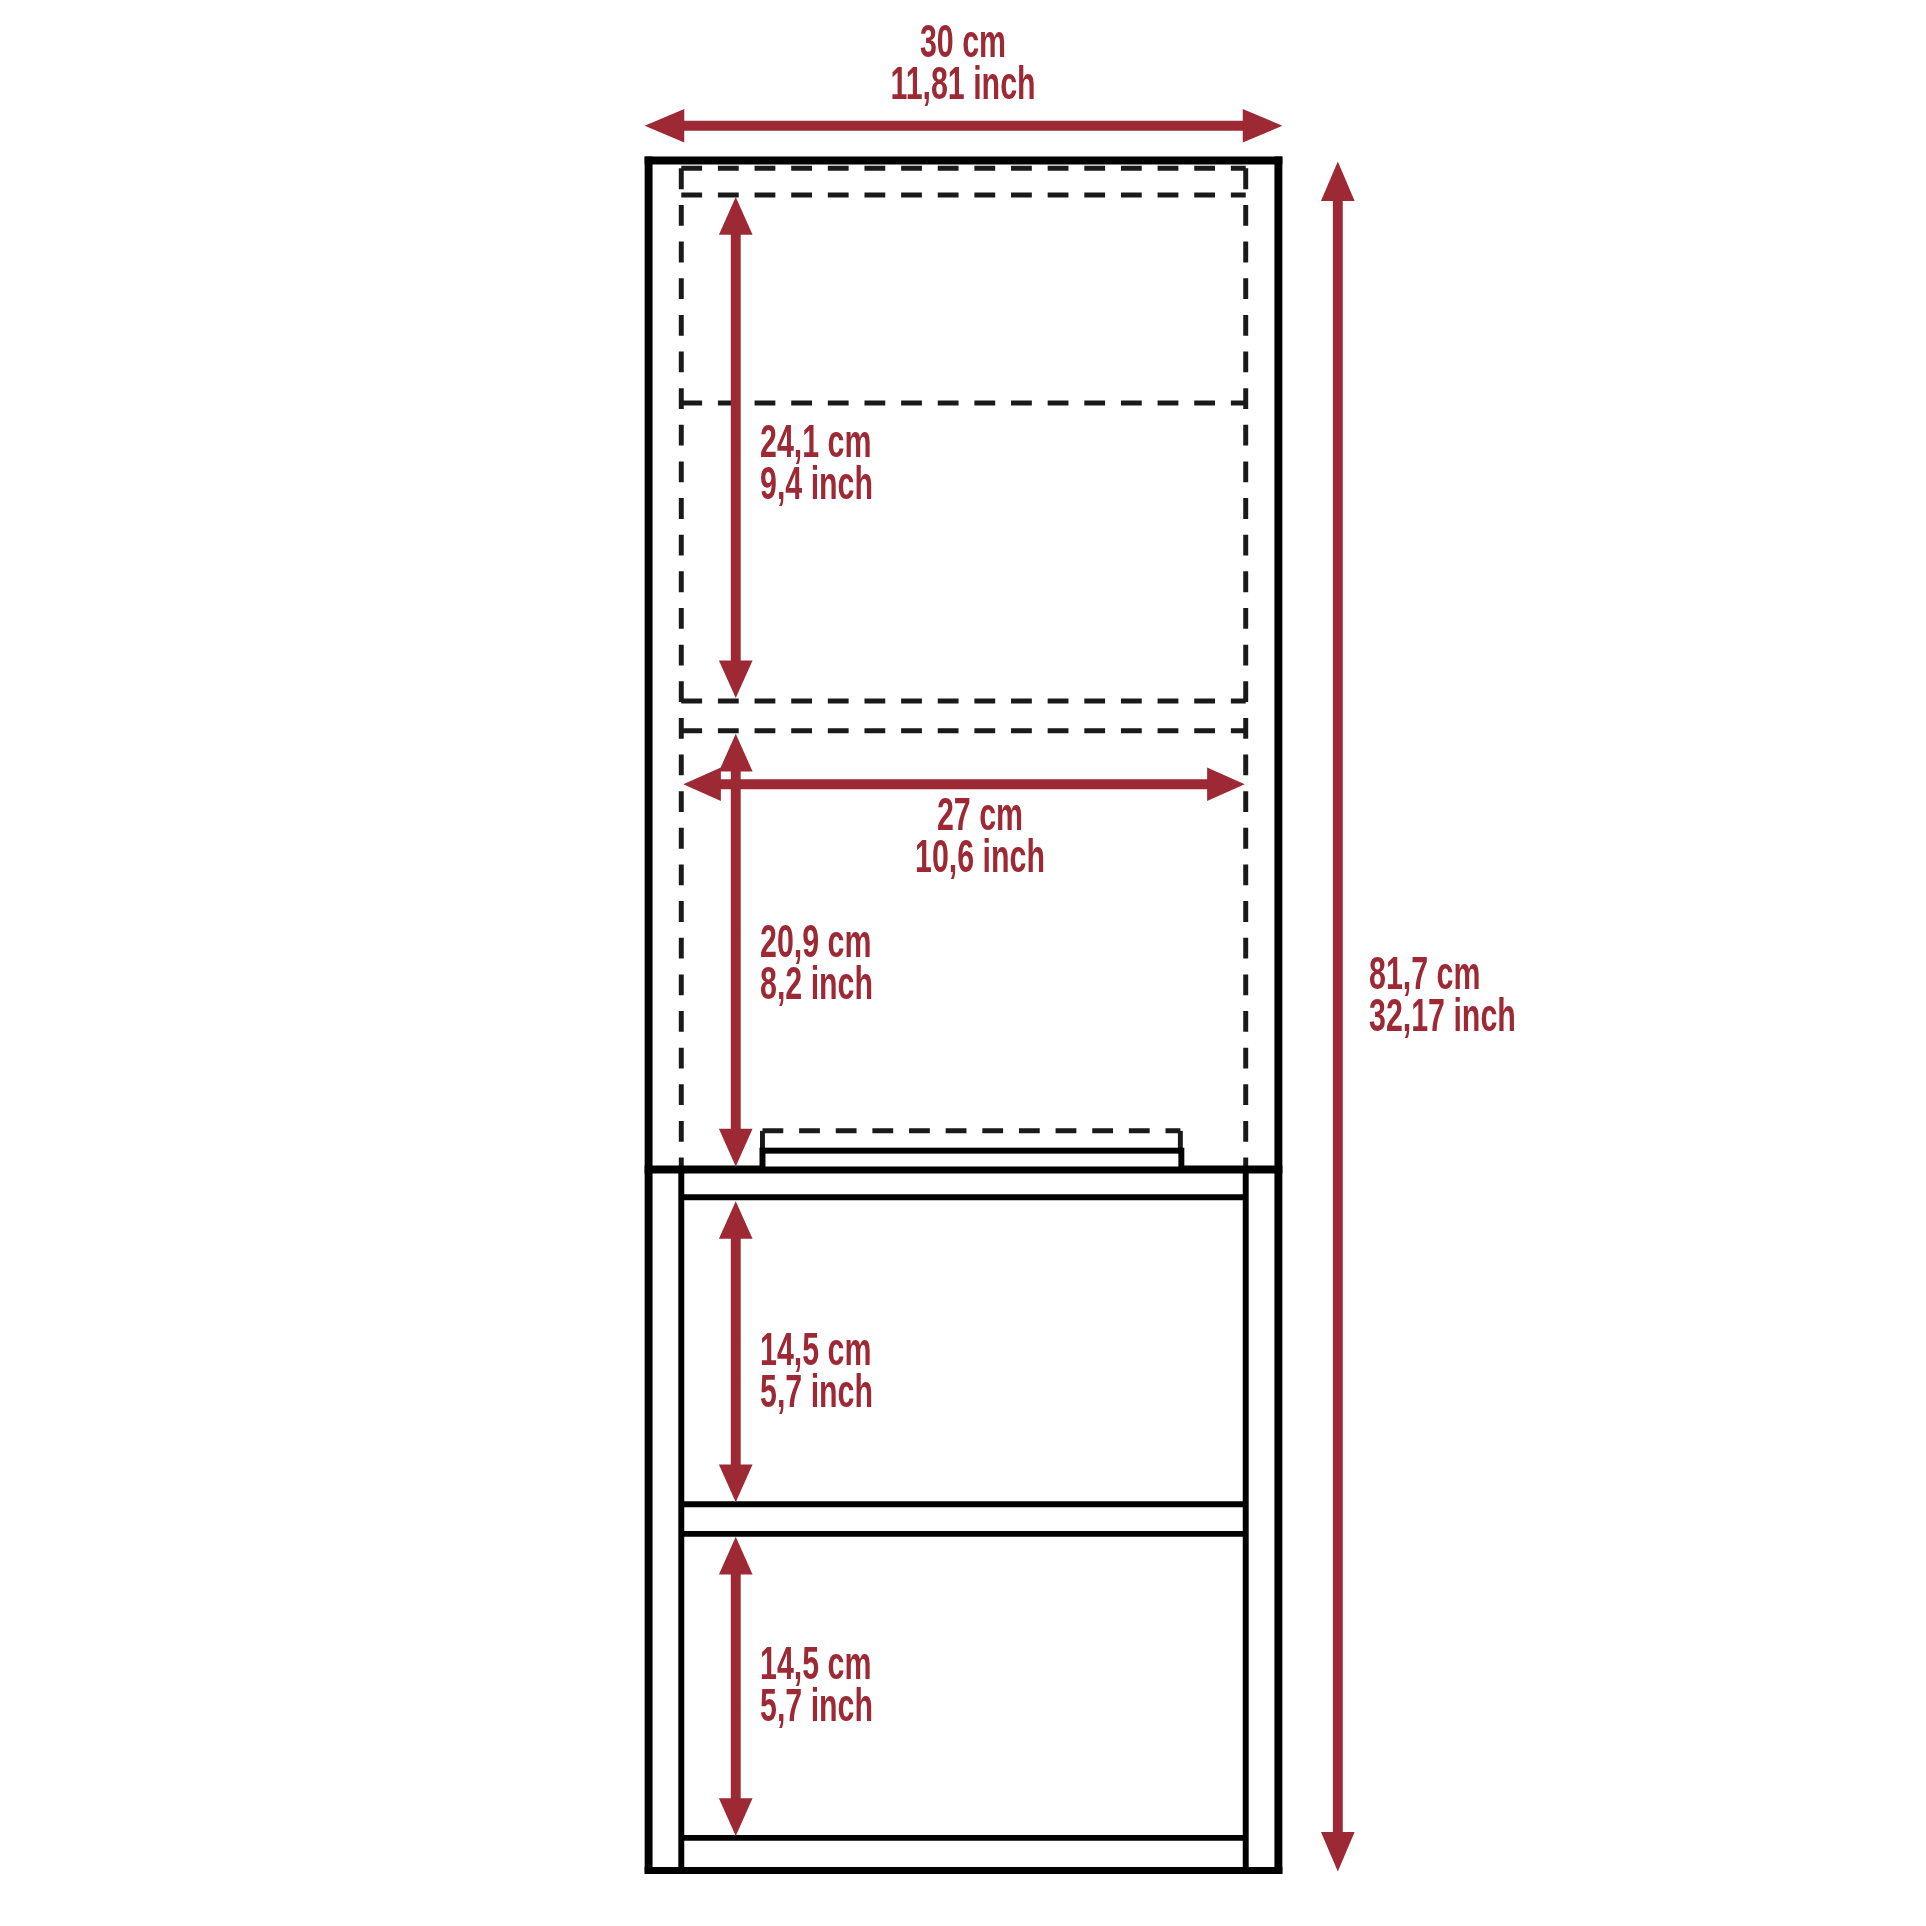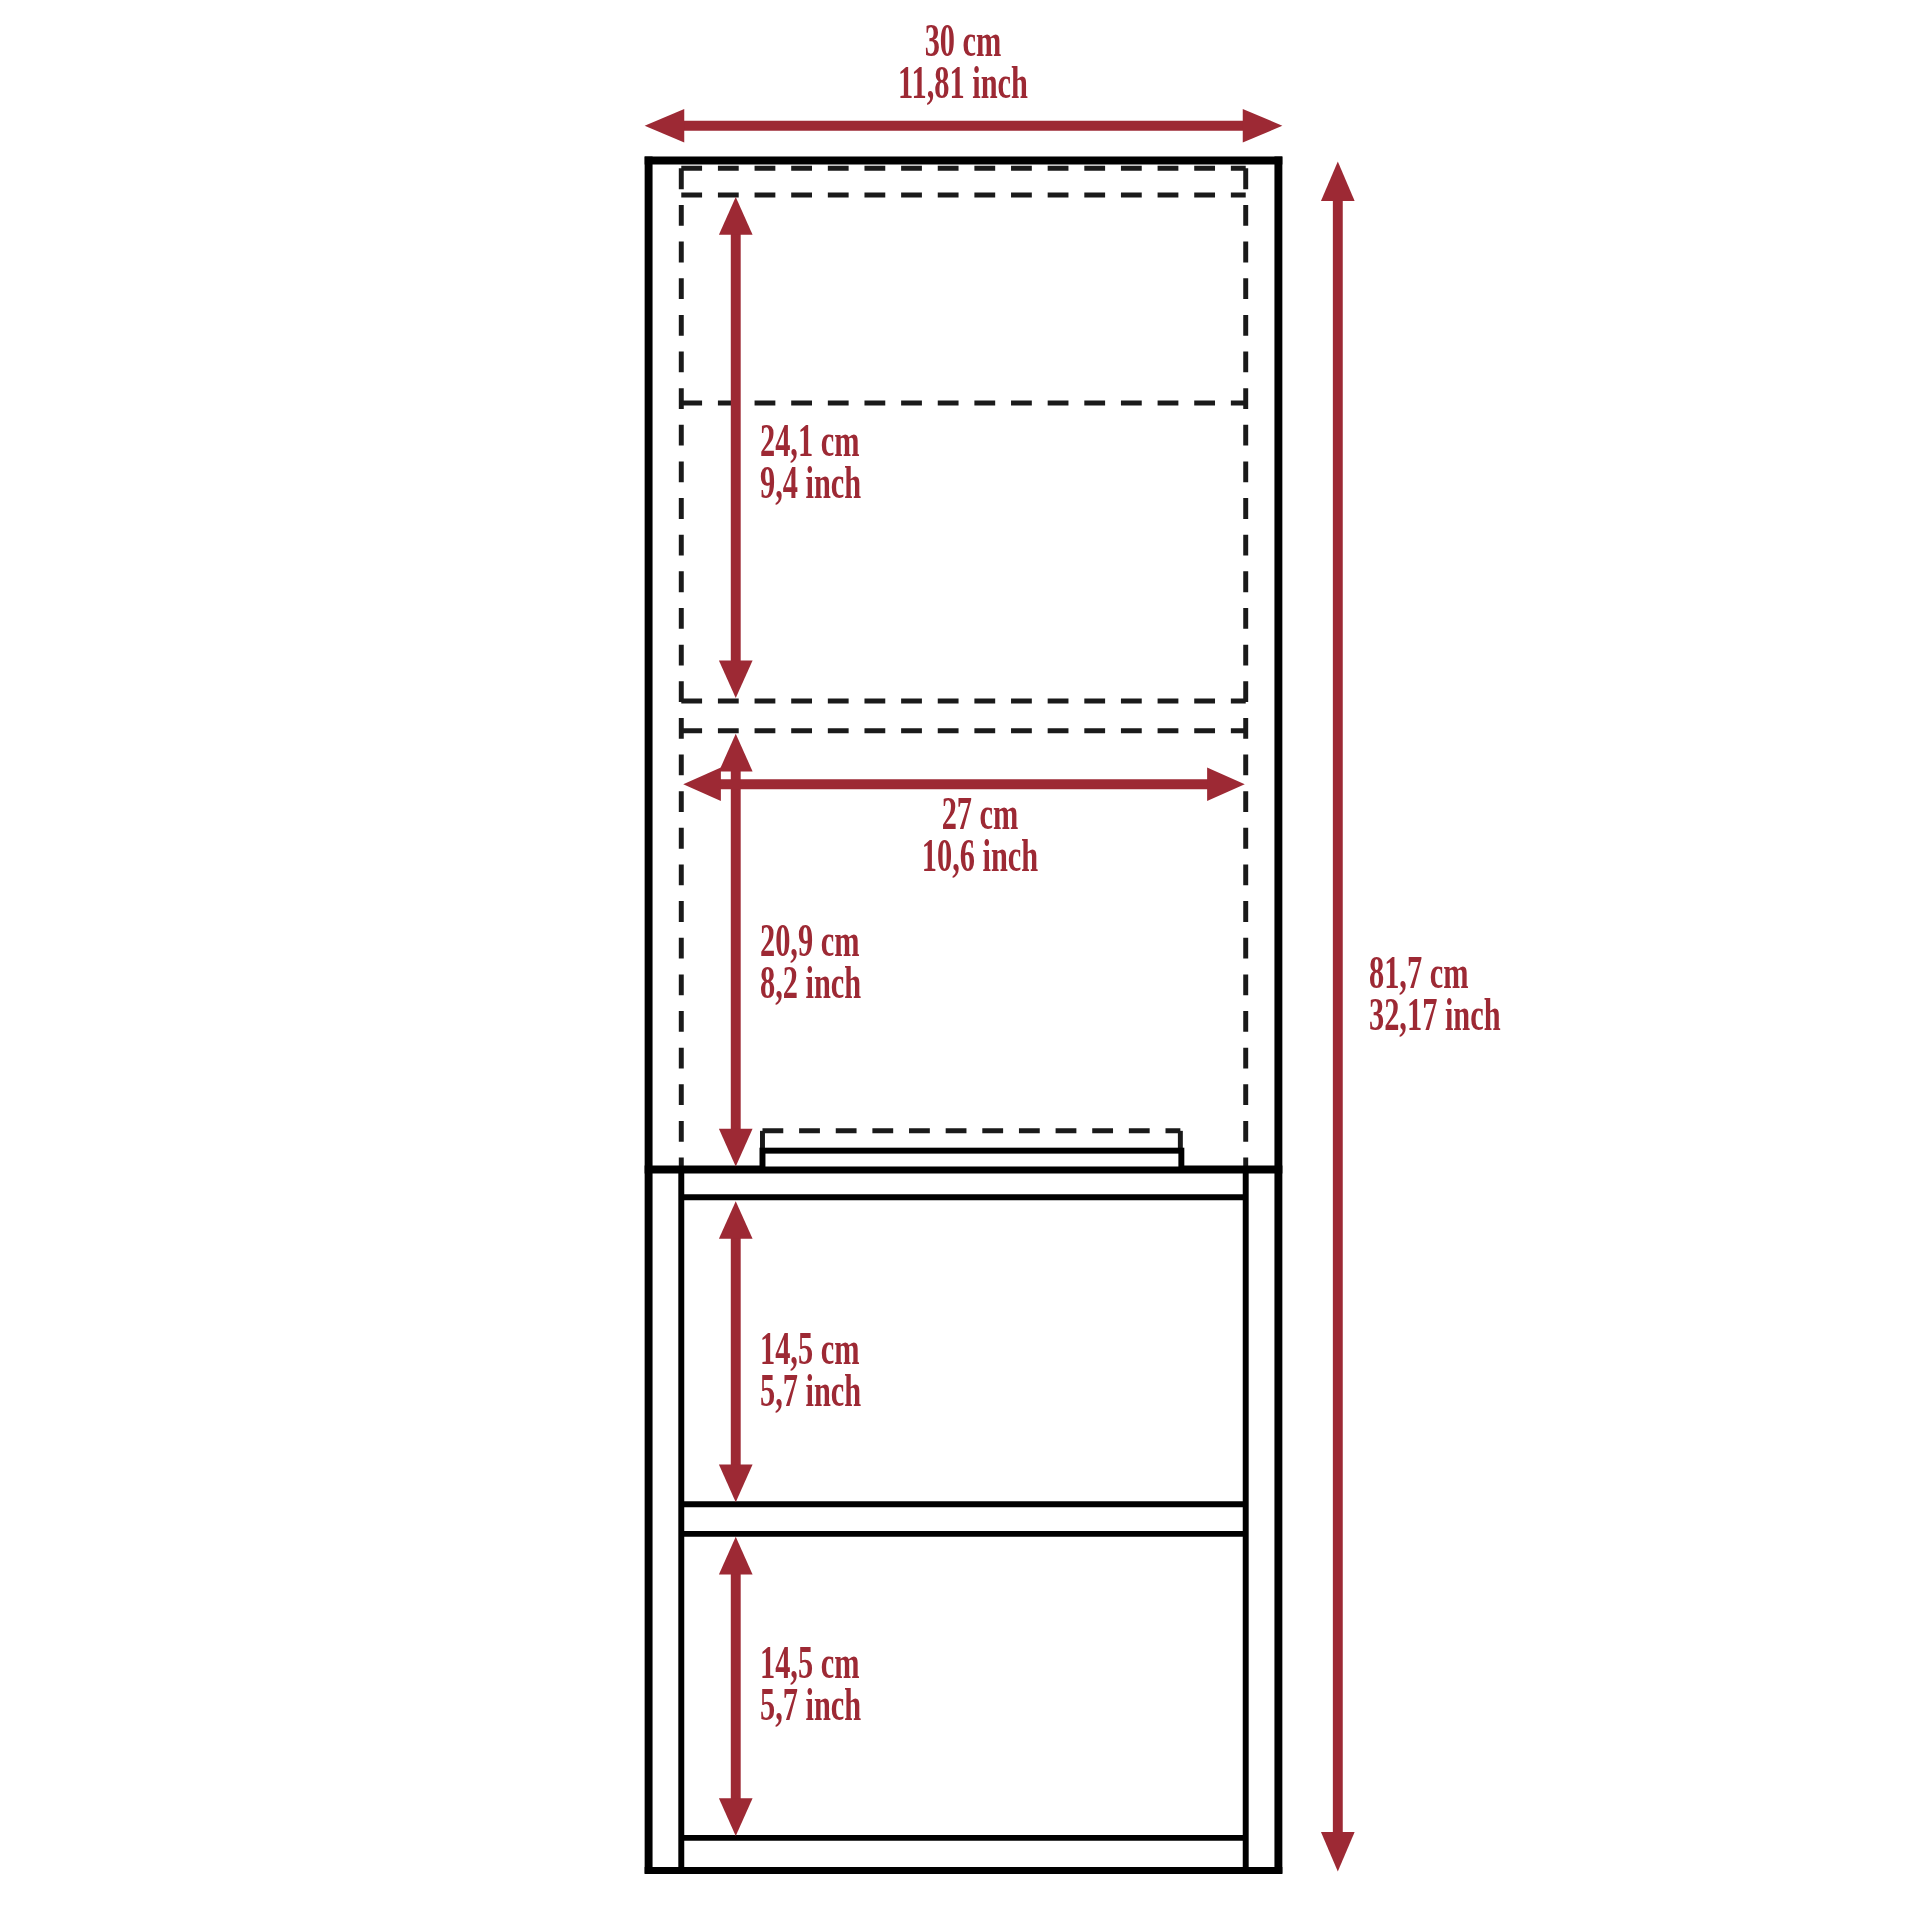--- a/index.html
+++ b/index.html
@@ -5,21 +5,21 @@
   html, body {
     margin: 0;
     padding: 0;
     background: #ffffff;
   }
   #stage {
     position: relative;
     width: 1927px;
     height: 1927px;
     background: #ffffff;
-    font-family: Liberation Serif, serif;
+    font-family: Liberation Sans, sans-serif;
     overflow: hidden;
   }
   #linework {
     position: absolute;
     left: 0;
     top: 0;
   }
   .dim-label {
     position: absolute;
     color: #9d2934;

